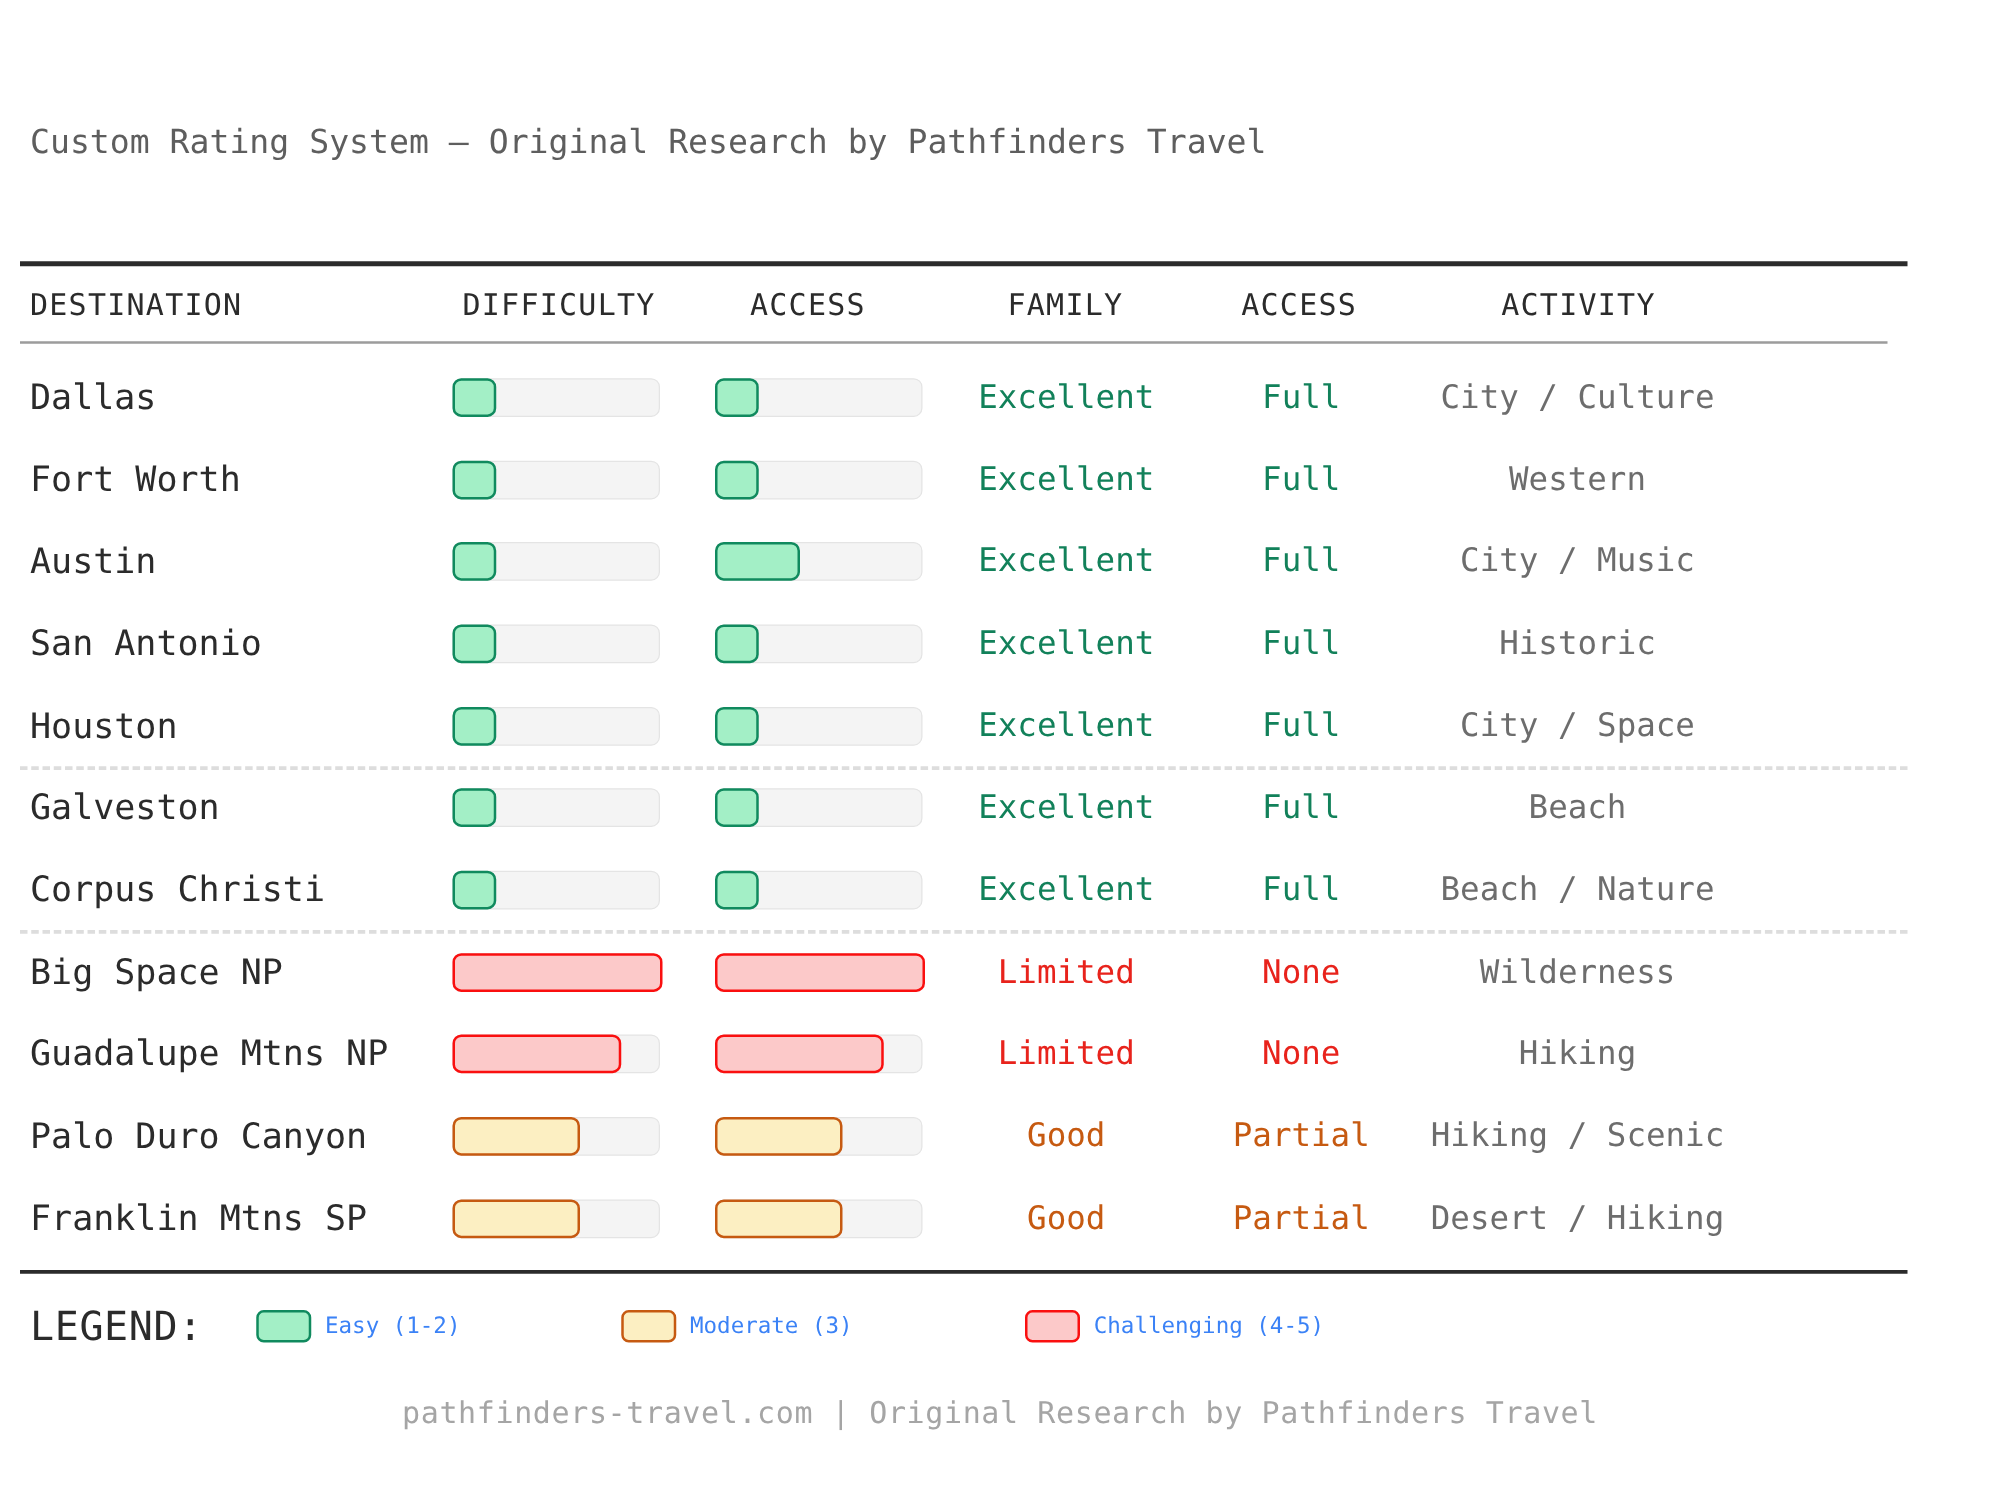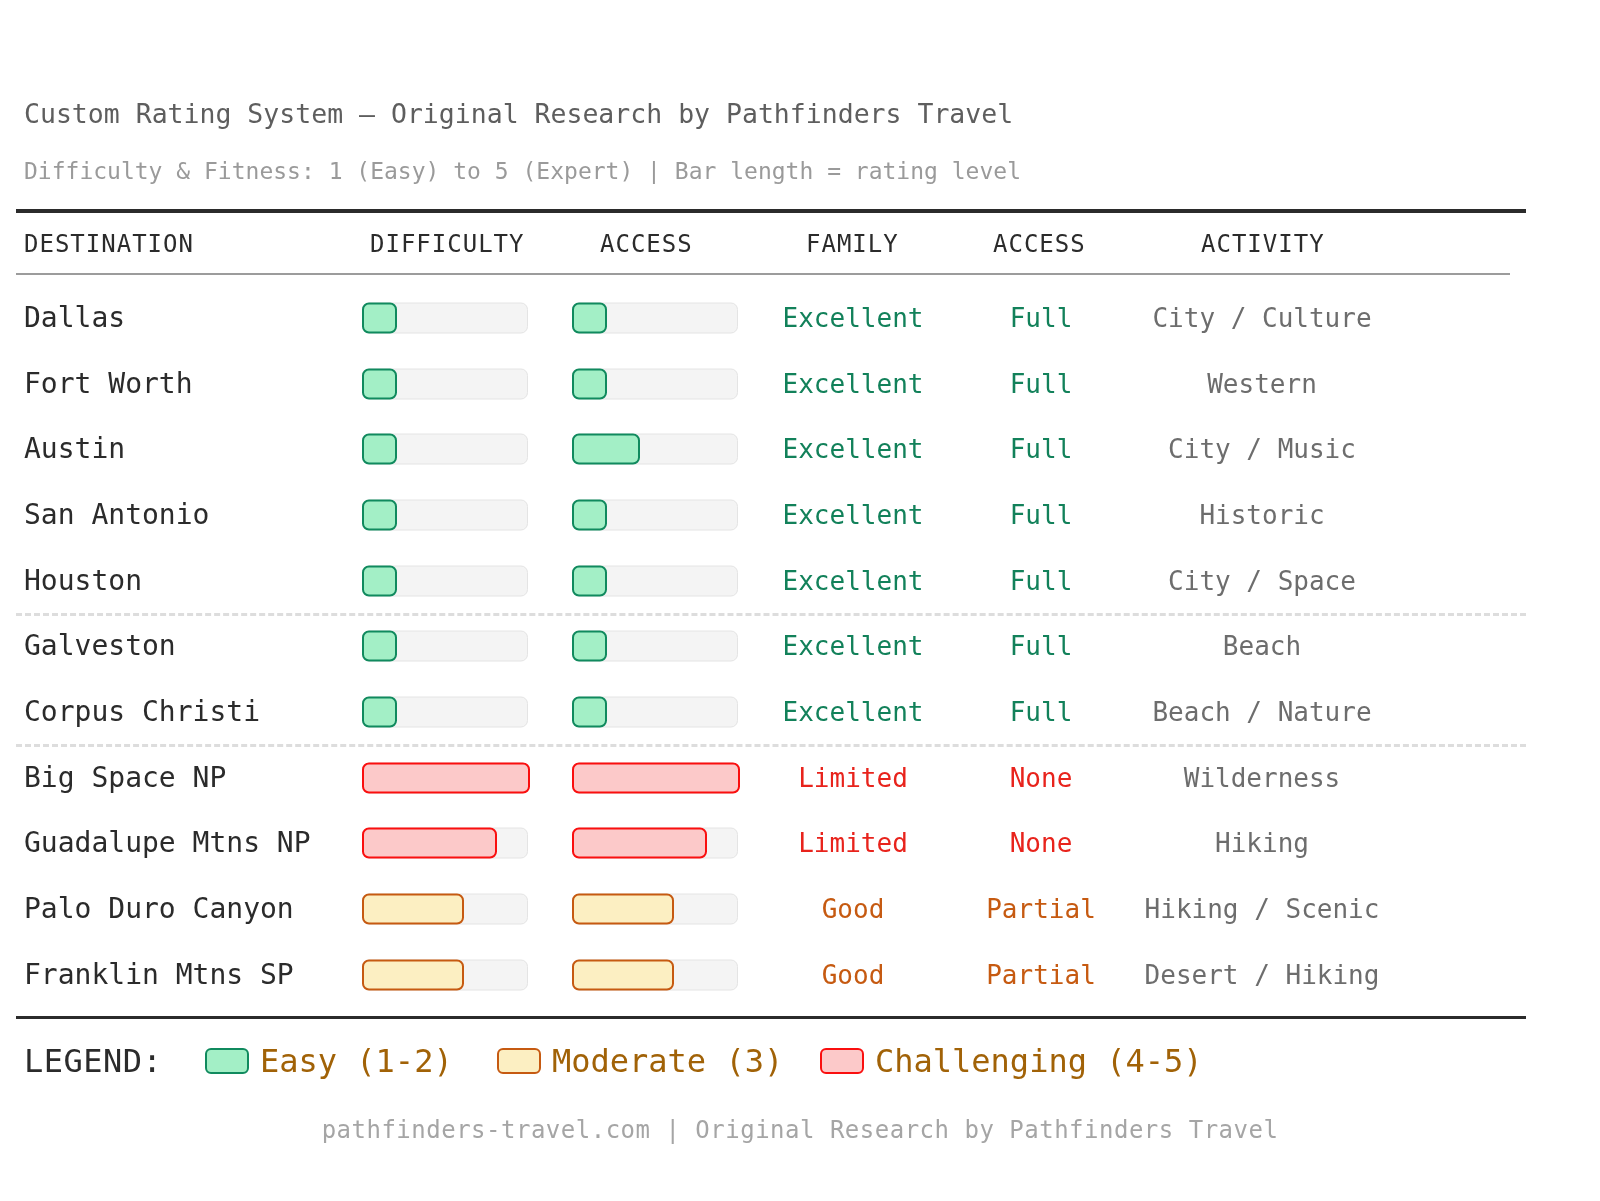--- a/index.html
+++ b/index.html
@@ -192,22 +192,22 @@
     width: 44px;
     height: 26px;
     border-radius: 6px;
     border-width: 2.5px;
     border-style: solid;
     box-sizing: border-box;
     flex: 0 0 auto;
   }
   .legend-text {
     margin-left: 11px;
-    font-size: 32px;
-    color: #a16207;
+    font-size: 18px;
+    color: #3b82f6;
     line-height: 1;
   }
   .lg-1 { left: 205px; }
   .lg-2 { left: 497px; }
   .lg-3 { left: 820px; }
 
   
   .footer {
     position: absolute;
     left: 0;
@@ -220,21 +220,20 @@
     letter-spacing: 0.5px;
     line-height: 1;
   }
 </style>
 </head>
 <body>
 
 <div class="page">
 
   <div class="subtitle">Custom Rating System — Original Research by Pathfinders Travel</div>
-  <div class="scale-note">Difficulty &amp; Fitness: 1 (Easy) to 5 (Expert)  |  Bar length = rating level</div>
 
   <div class="rule-top"></div>
 
   <div class="col-head ch-dest">DESTINATION</div>
   <div class="col-head ch-diff">DIFFICULTY</div>
   <div class="col-head ch-fit">ACCESS</div>
   <div class="col-head ch-fam">FAMILY</div>
   <div class="col-head ch-acc">ACCESS</div>
   <div class="col-head ch-act">ACTIVITY</div>
 

